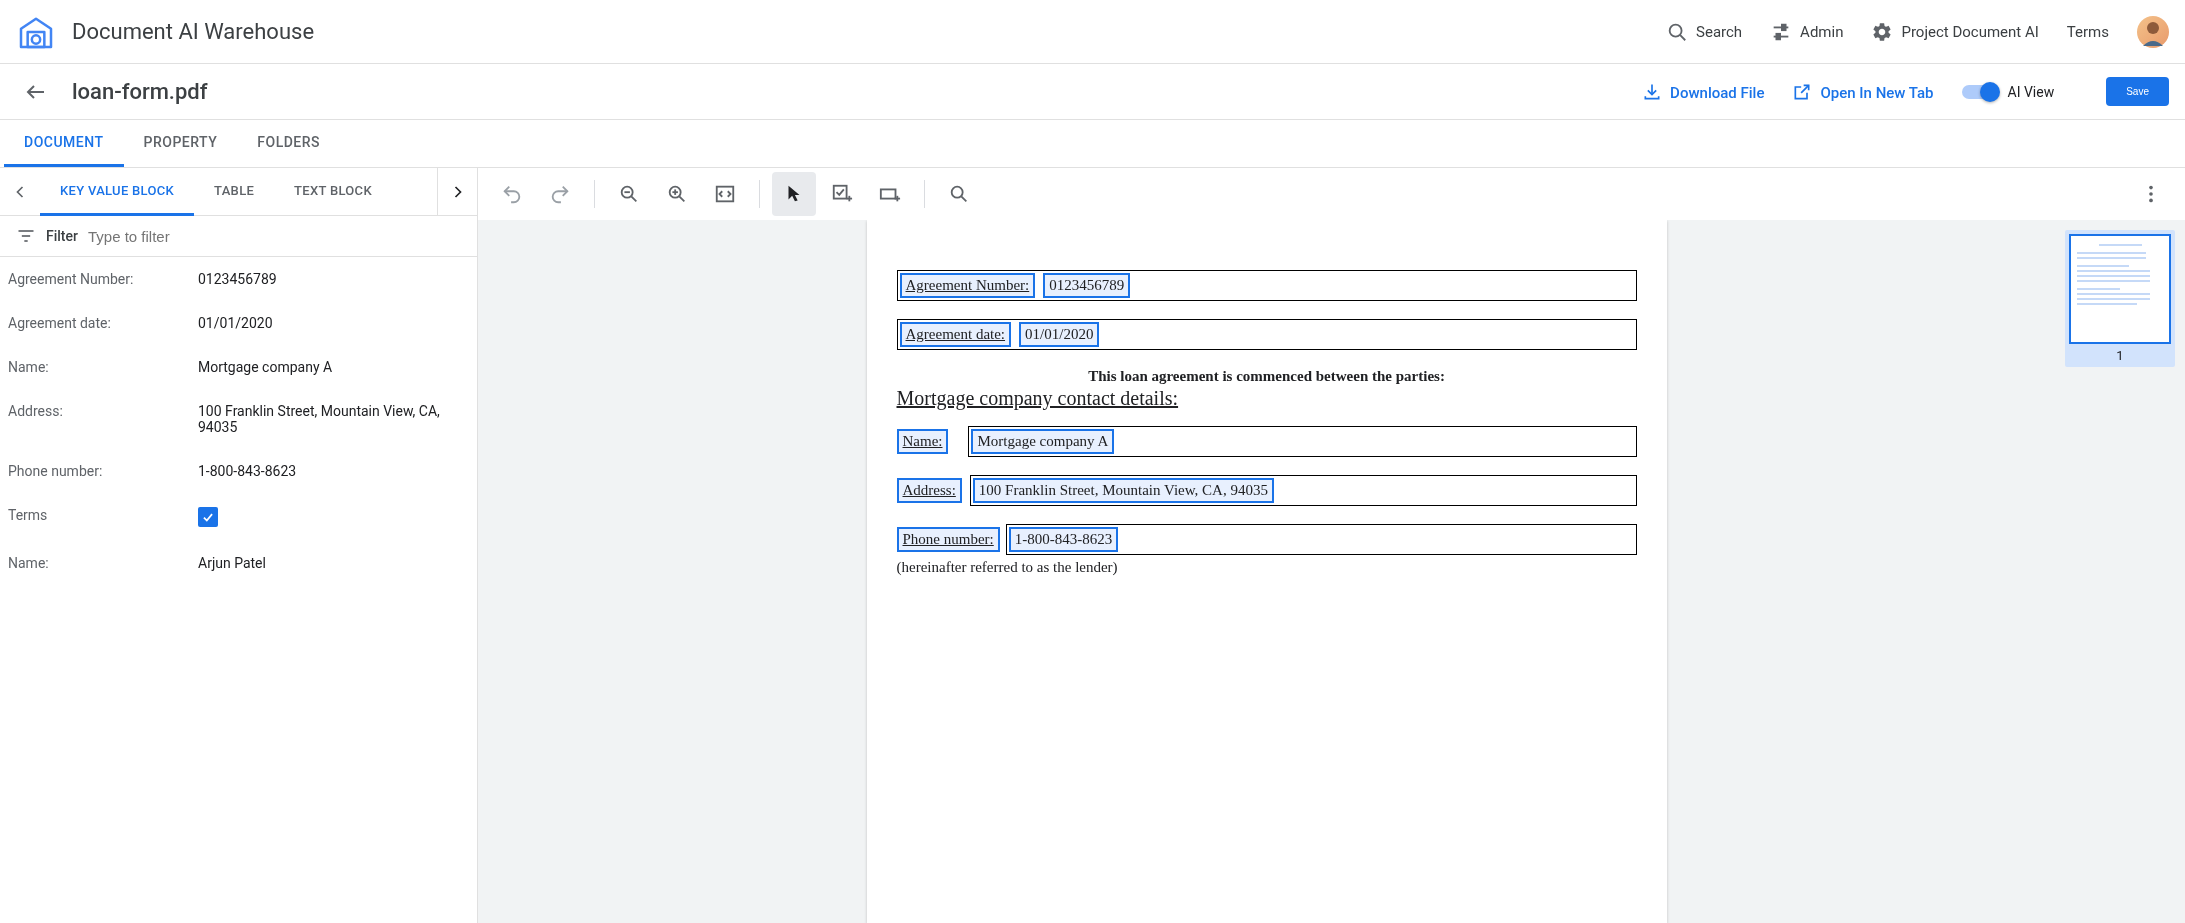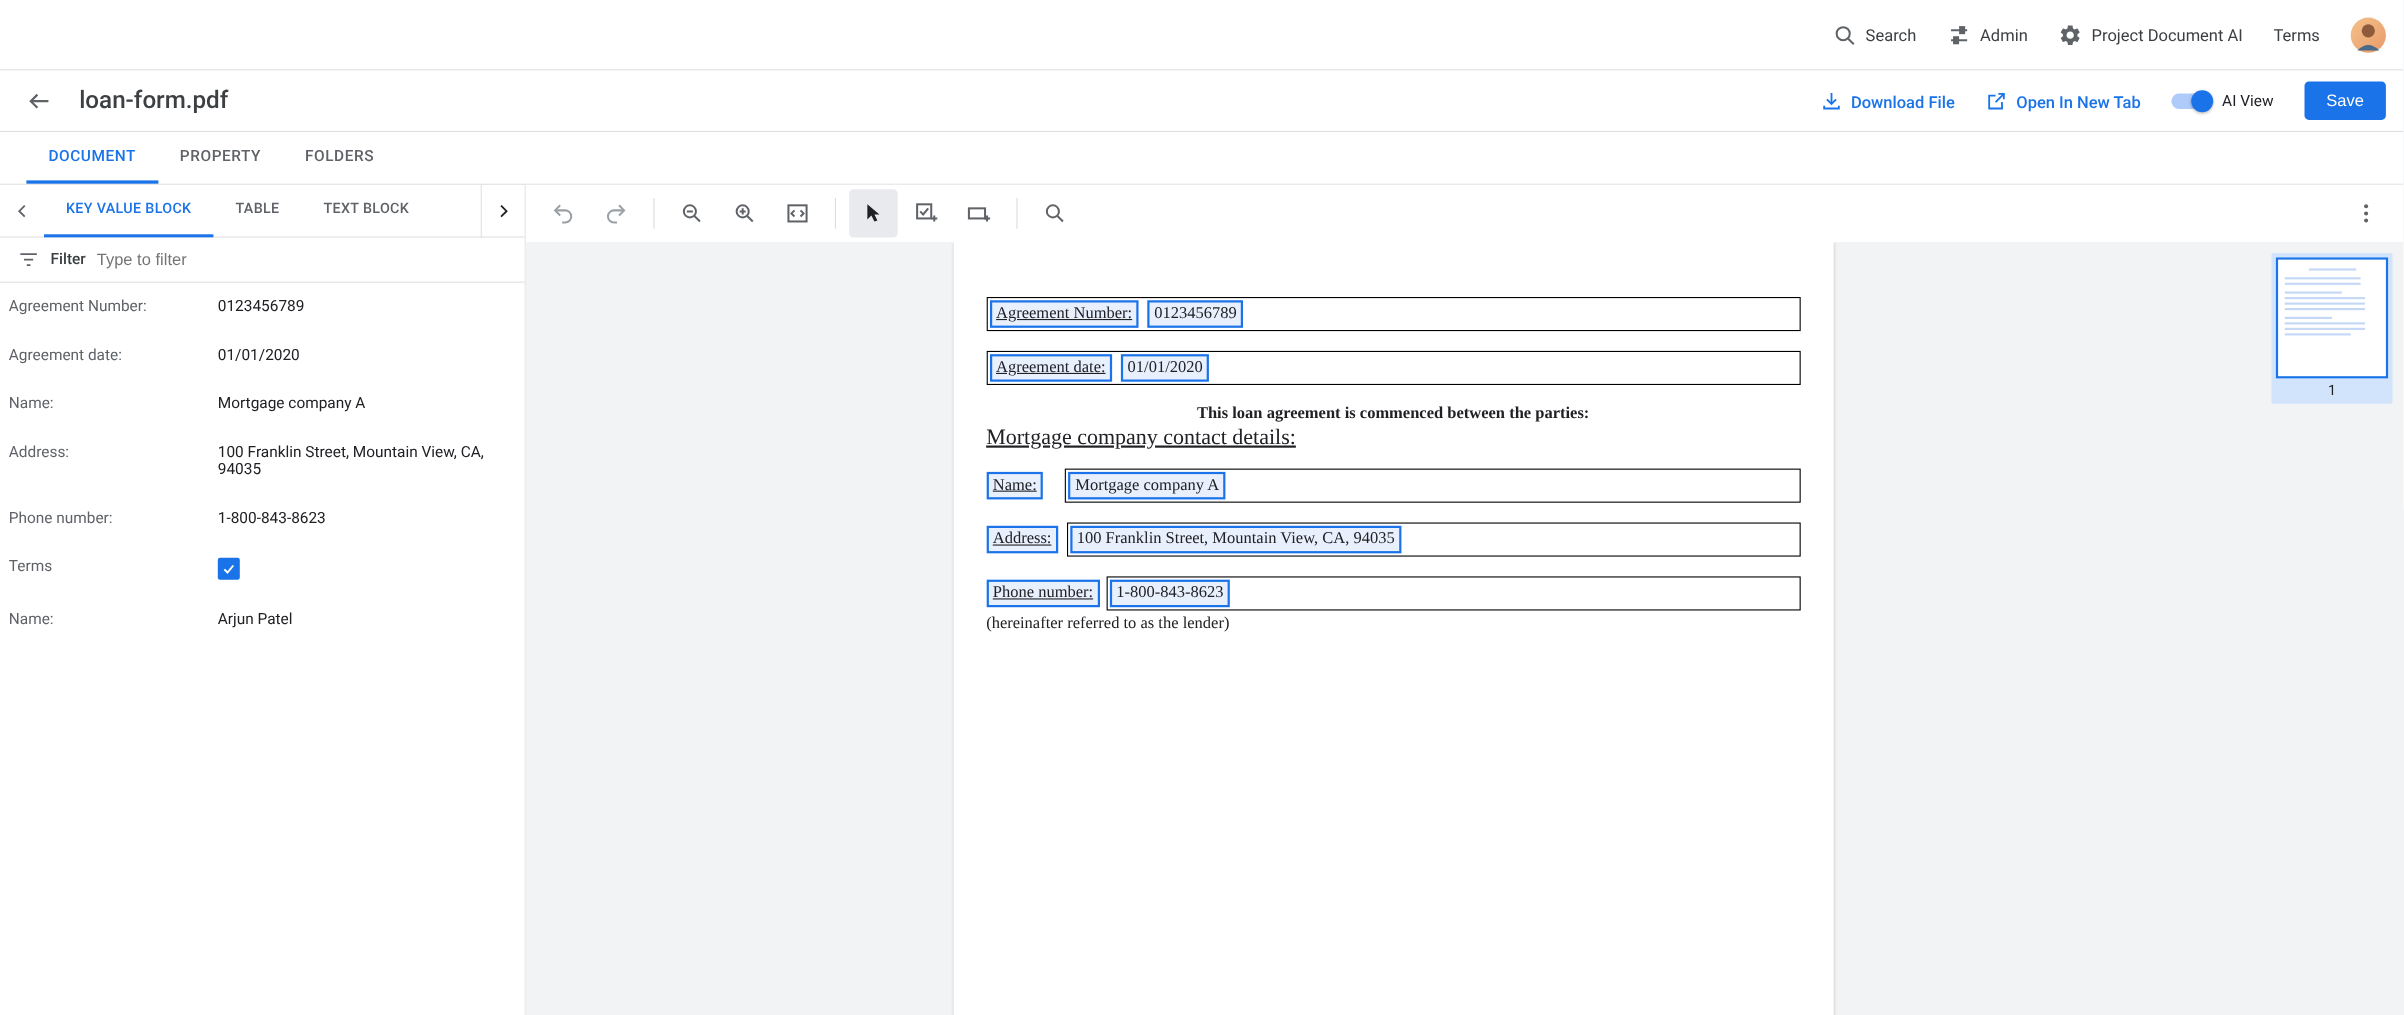--- a/index.html
+++ b/index.html
@@ -16,23 +16,23 @@
 
 .docbar { display: flex; align-items: center; height: 56px; padding: 0 16px; border-bottom: 1px solid #e0e0e0; }
 .back-btn { width: 40px; height: 40px; display:flex;align-items:center;justify-content:center; cursor:pointer; border-radius:50%; }
 .doc-title { font-size: 22px; font-weight: 500; color: #3c4043; margin-left: 16px; }
 .docbar-spacer { flex: 1; }
 .docbar-actions { display: flex; align-items: center; gap: 28px; }
 .link-action { display: flex; align-items: flex-end; gap: 8px; color: #1a73e8; font-weight: 500; cursor: pointer; font-size: 15px; }
 .toggle-wrap { display: flex; align-items: center; gap: 10px; }
 .toggle { width: 36px; height: 14px; background: #aecbfa; border-radius: 7px; position: relative; cursor:pointer; }
 .toggle-knob { width: 20px; height: 20px; background: #1a73e8; border-radius: 50%; position: absolute; right: -2px; top: -3px; box-shadow: 0 1px 3px rgba(0,0,0,0.3); }
-.save-btn { background: #1a73e8; color: #fff; border: none; padding: 9px 20px; border-radius: 4px; font-size: 15px; font-weight: 500; cursor:pointer; }
-
-.tabs-primary { display: flex; align-items: center; height: 48px; border-bottom: 1px solid #e0e0e0; padding: 0 24px; }
+.save-btn { background: #1a73e8; color: #fff; border: none; padding: 9px 20px; border-radius: 4px; font-size: 10px; font-weight: 500; cursor:pointer;margin-left:24px; }
+
+.tabs-primary { display: flex; align-items: center; height: 48px; border-bottom: 1px solid #e0e0e0; padding: 0 4px; }
 .tab-p { padding: 0 20px; height: 100%; display:flex; align-items:center; color: #5f6368; font-weight: 500; letter-spacing: 0.5px; font-size: 14px; cursor:pointer; border-bottom: 3px solid transparent; }
 .tab-p.active { color: #1a73e8; border-bottom-color: #1a73e8; }
 
 .content { display: flex; height: calc(100vh - 168px); }
 .left-pane { width: 478px; border-right: 1px solid #e0e0e0; display:flex; flex-direction:column; }
 .subtabs-row { display:flex; align-items:center; height: 48px; border-bottom: 1px solid #e0e0e0; position:relative; }
 .sub-scroll-btn { width: 40px; height:48px; display:flex;align-items:center;justify-content:center; cursor:pointer; color:#5f6368; }
 .sub-scroll-btn.right { border-left: 1px solid #e0e0e0; }
 .subtabs { flex:1; display:flex; overflow:hidden; }
 .subtab { padding: 0 20px; height:48px; display:flex;align-items:center; color:#5f6368; font-weight:500; font-size:13px; letter-spacing:0.3px; cursor:pointer; border-bottom: 3px solid transparent; white-space:nowrap; }
@@ -77,20 +77,32 @@
 .thumb-lines { position:absolute; top:8px; left:6px; right:6px; }
 .thumb-line { height:2px; background:#c5d9f7; margin-bottom:3px; }
 .thumb-num { font-size:13px; color:#202124; }
 
 svg { display:block; }
 </style>
 </head>
 <body>
 
 <div class="topbar">
+  <div class="logo-wrap">
+    <span>
+      <svg class="logo-icon" viewBox="0 0 48 48">
+          <g fill="none" stroke="#4285f4" stroke-width="3" stroke-linejoin="round">
+            <path d="M6 20 L24 8 L42 20 L42 42 L6 42 Z"></path>
+            <rect x="14" y="24" width="20" height="18"></rect>
+            <circle cx="24" cy="33" r="5"></circle>
+          </g>
+        </svg>
+    </span>
+    <span class="app-title">Document AI Warehouse</span>
+  </div>
   <div class="topbar-spacer"></div>
   <div class="topbar-actions">
     <div class="topbar-item">
       <span>
           <svg width="22" height="22" viewBox="0 0 24 24" fill="none" stroke="#5f6368" stroke-width="2">
             <circle cx="10.5" cy="10.5" r="6.5"></circle>
             <line x1="21" y1="21" x2="15.5" y2="15.5"></line>
           </svg>
         </span>
       <span>Search</span>

